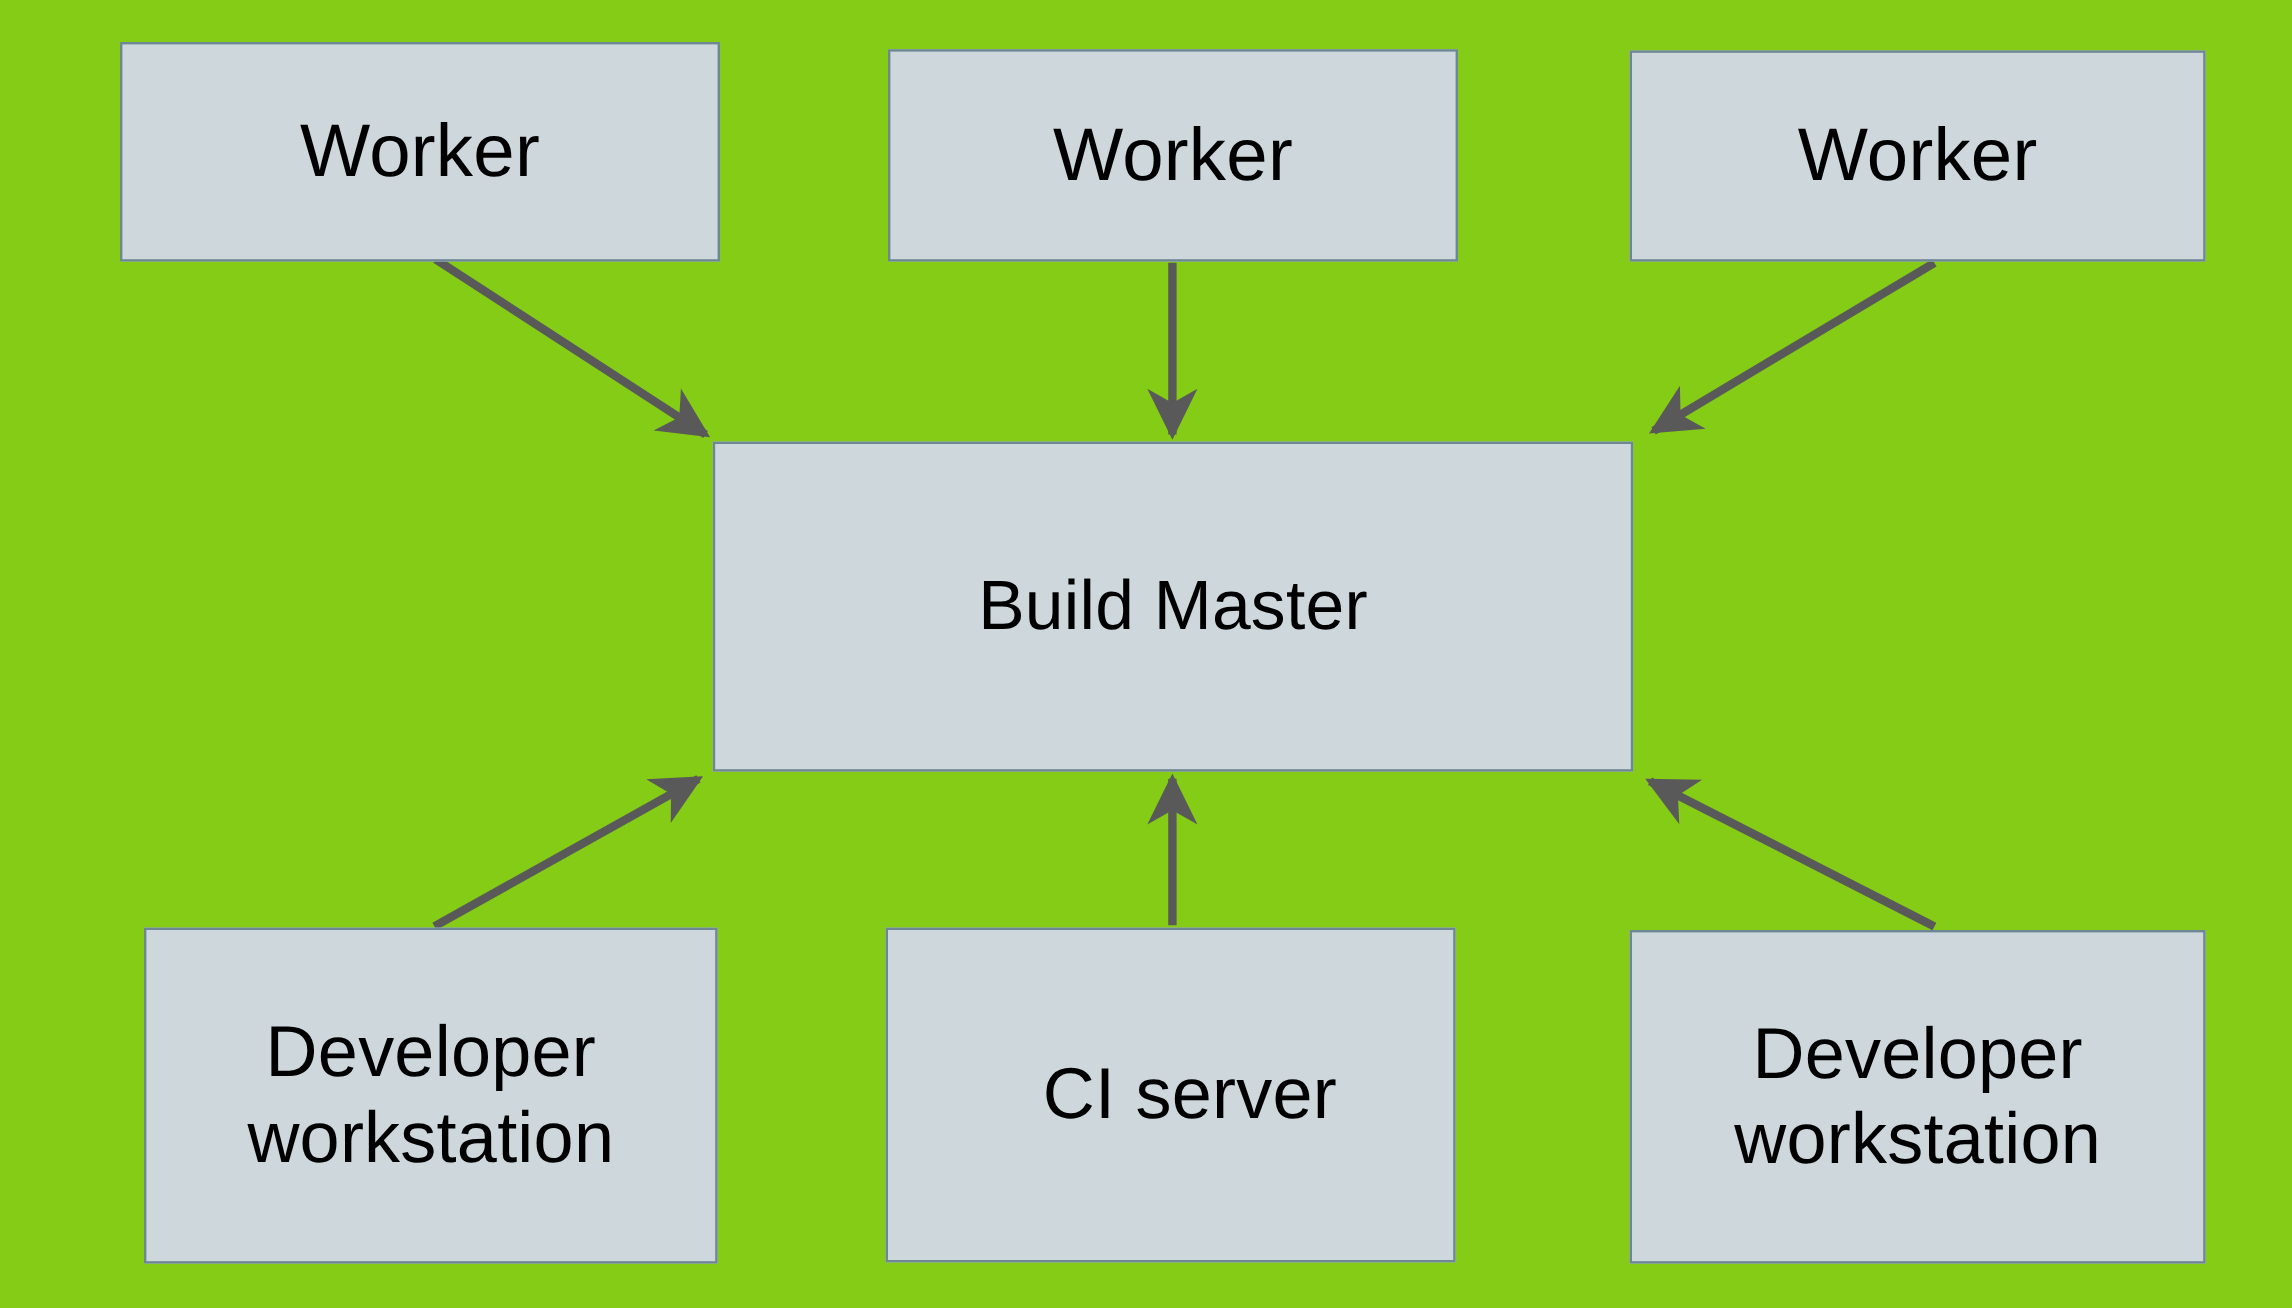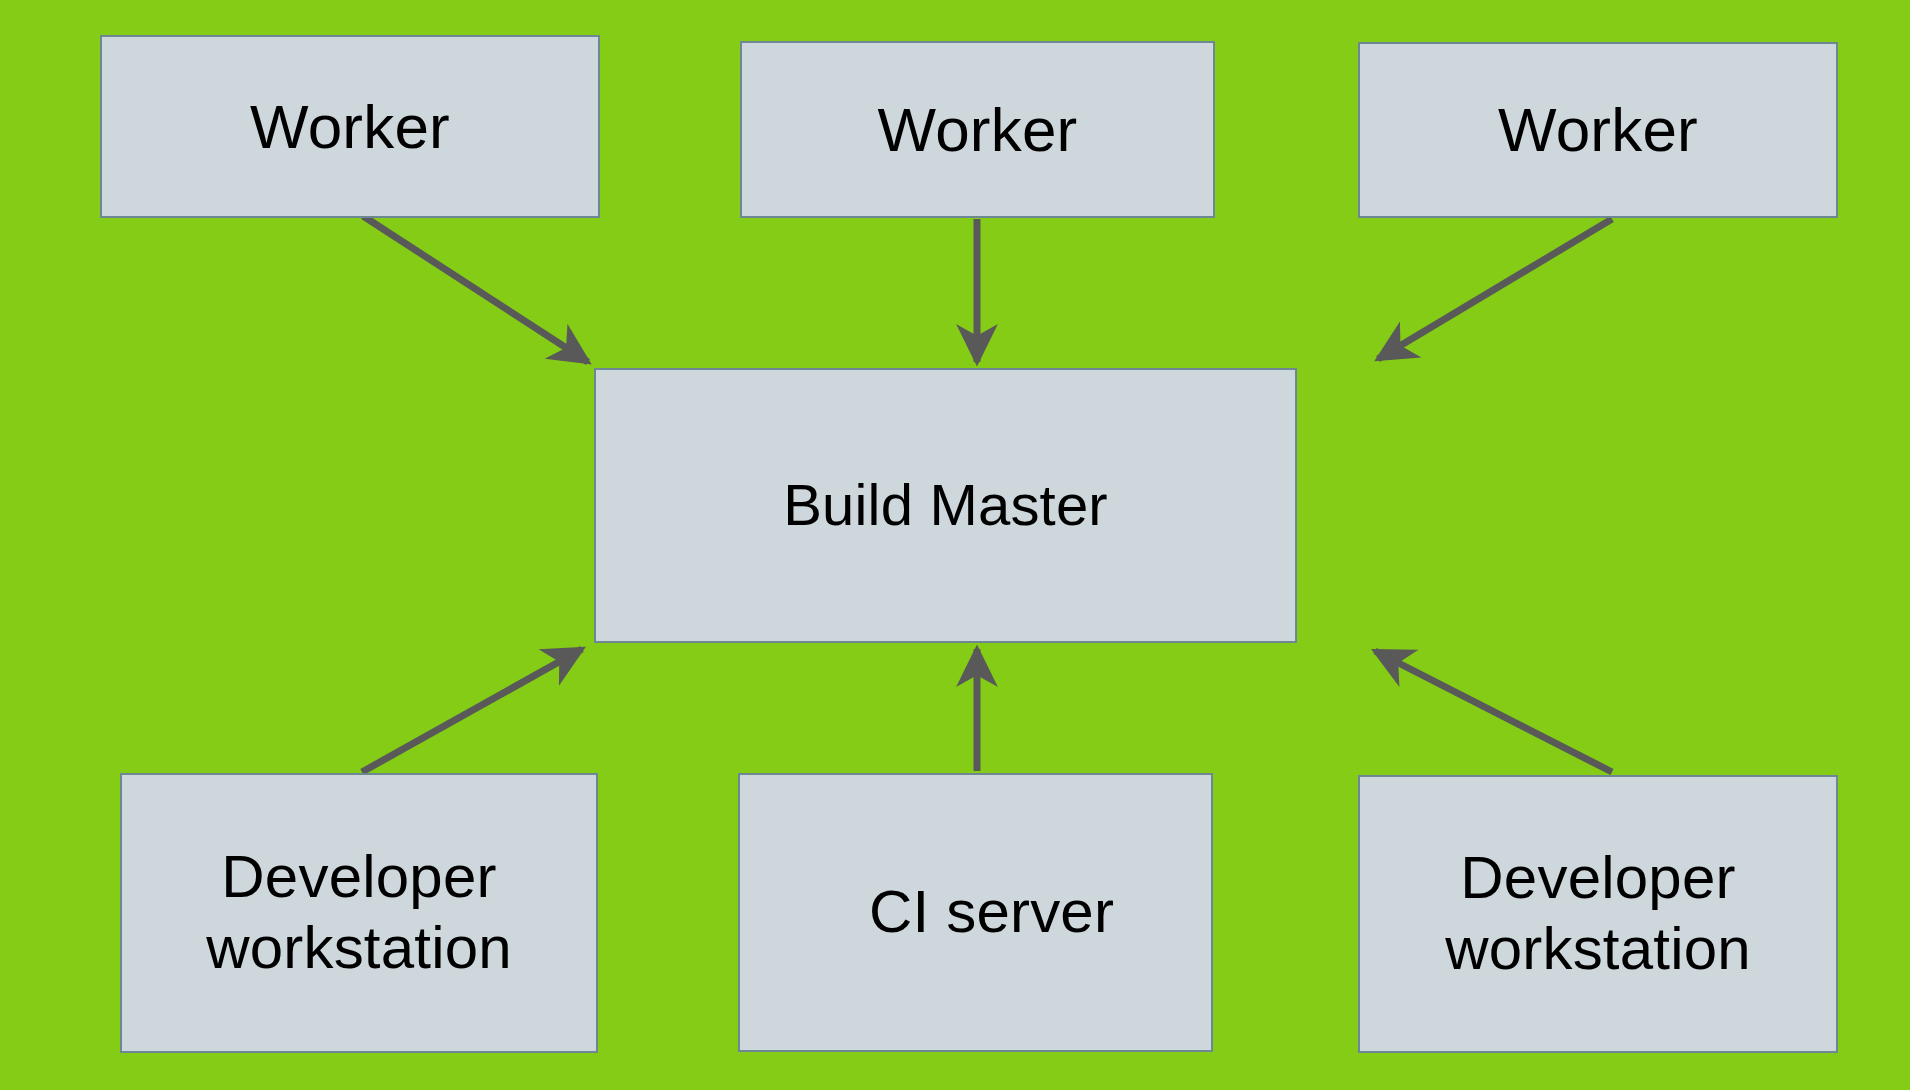--- a/index.html
+++ b/index.html
@@ -45,21 +45,21 @@
     padding: 0 10px;
   }
   .sz-lg   { font-size: 62px; }
   .sz-md   { font-size: 60px; }
   .sz-bm   { font-size: 58px; }
 
   
   #node-worker-left   { left: 100px; top: 35px;  width: 500px; height: 183px; }
   #node-worker-center { left: 740px; top: 41px;  width: 475px; height: 177px; }
   #node-worker-right  { left: 1358px;top: 42px;  width: 480px; height: 176px; }
-  #node-build-master  { left: 594px; top: 368px; width: 703px; height: 275px; }
+  #node-build-master  { left: 594px; top: 368px; width: 767px; height: 275px; }
   #node-dev-left      { left: 120px; top: 773px; width: 478px; height: 280px; }
   #node-ci-server     { left: 738px; top: 773px; width: 475px; height: 279px; padding-left: 32px; }
   #node-dev-right     { left: 1358px;top: 775px; width: 480px; height: 278px; }
 </style>
 </head>
 <body>
 
 <div id="canvas">
 
   <svg id="edge-layer" viewBox="0 0 1910 1090" width="1910" height="1090" xmlns="http://www.w3.org/2000/svg">

